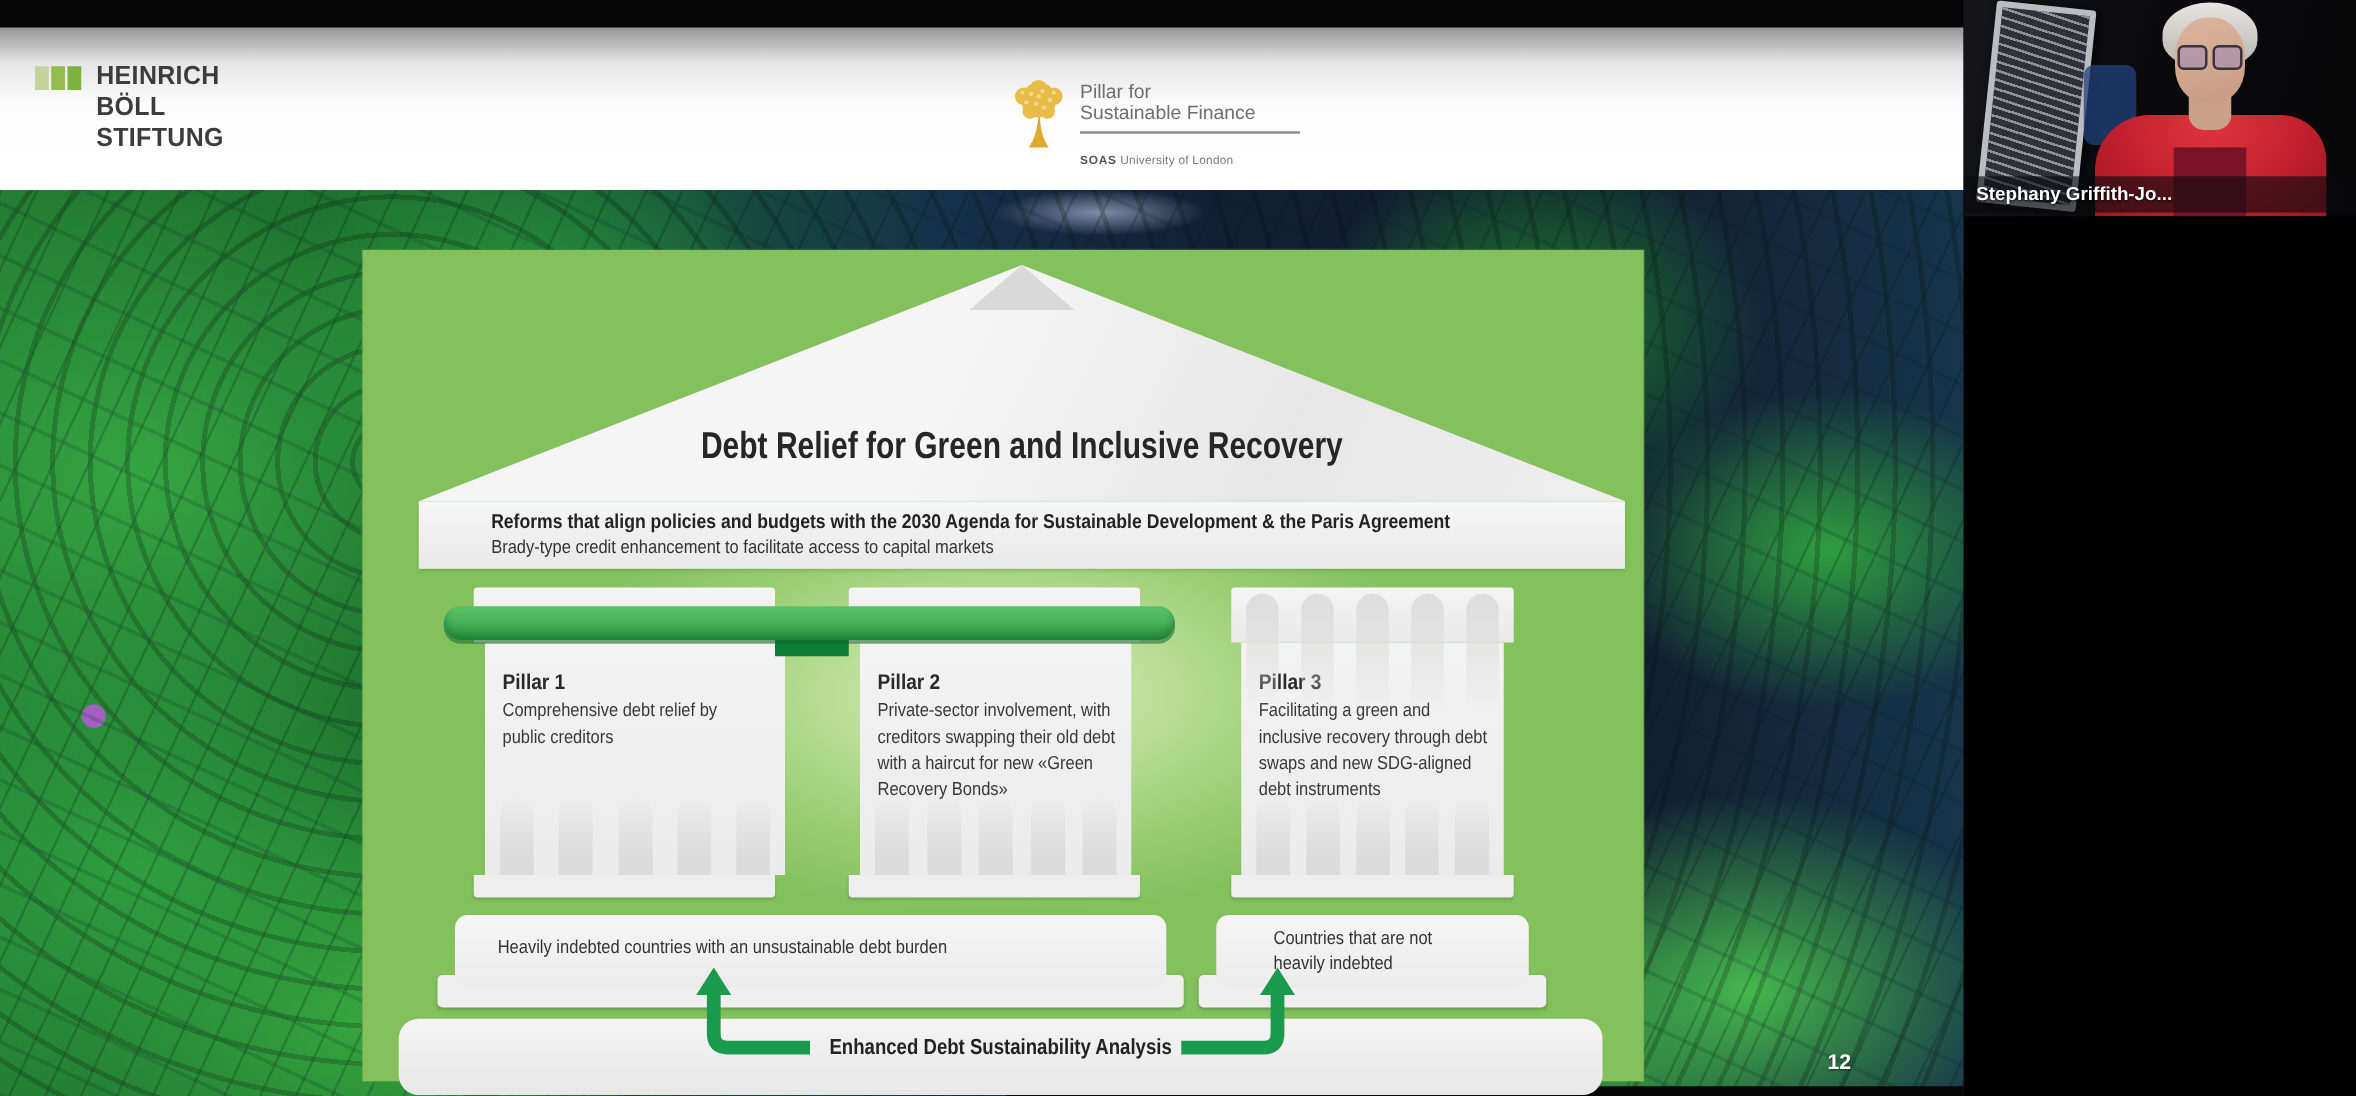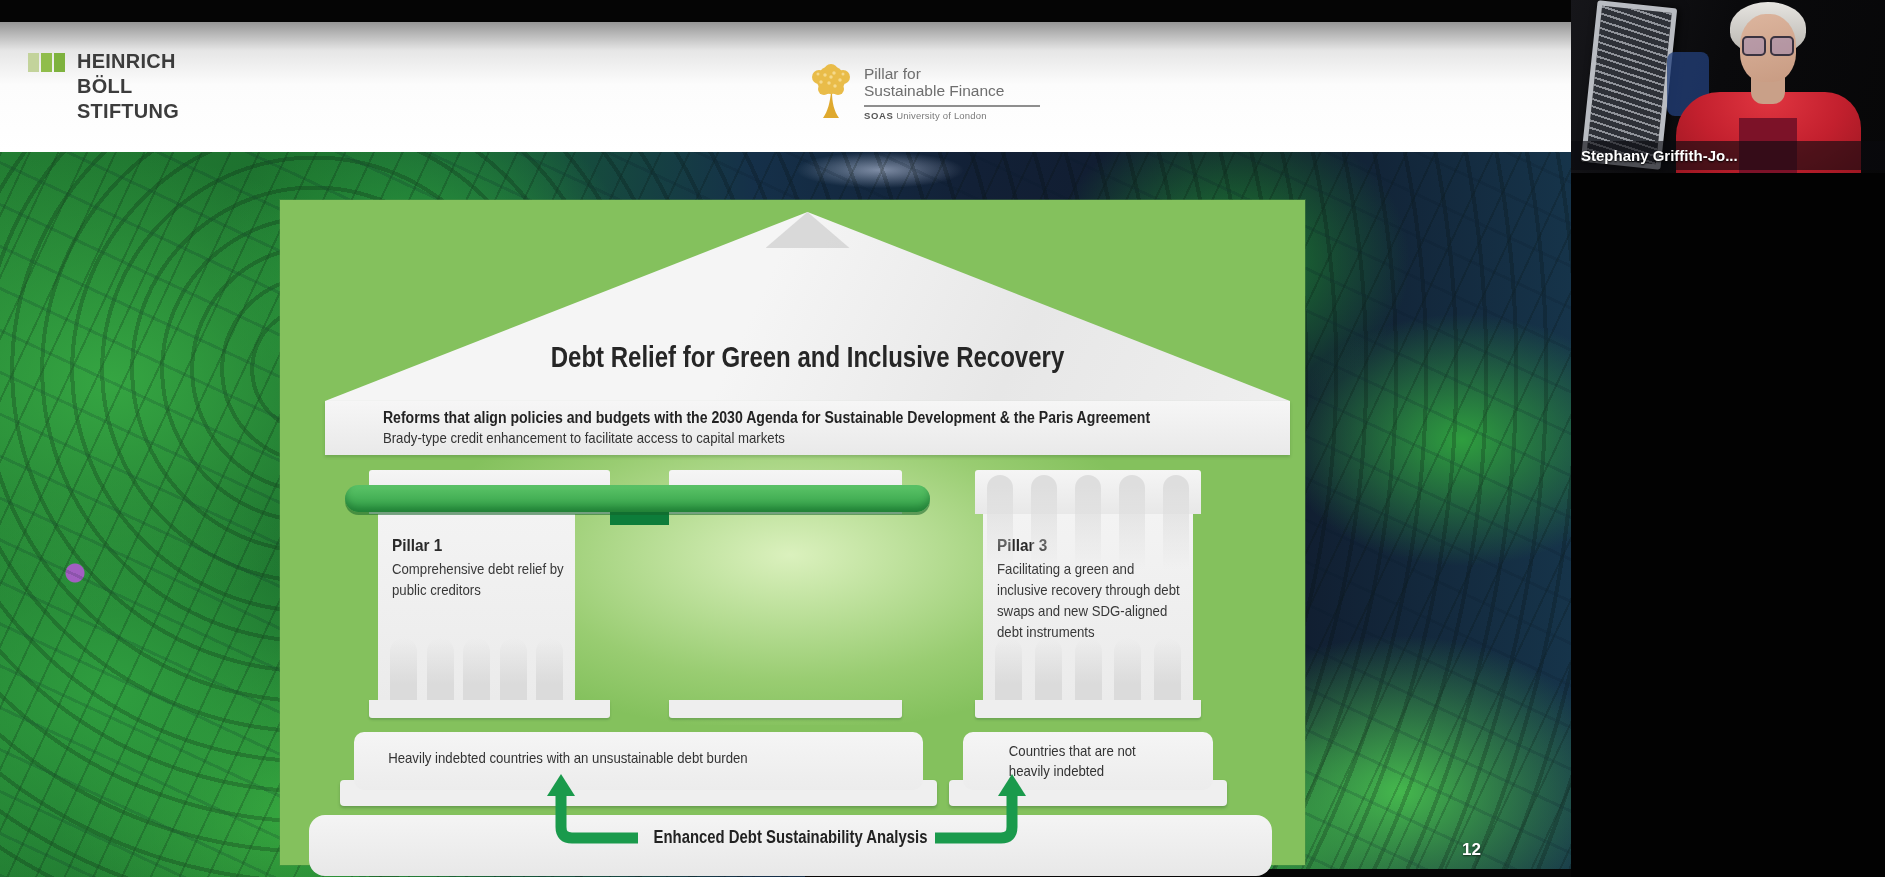--- a/index.html
+++ b/index.html
@@ -50,25 +50,25 @@
     font-family:"Liberation Serif",serif;color:#fff;box-shadow:inset 0 0 0 1px rgba(255,255,255,.25);}
   .bu-shield .l1{font-size:17px;font-weight:bold;letter-spacing:1px;line-height:18px;}
   .bu-shield .l2{font-size:9.5px;letter-spacing:2px;line-height:11px;}
   .bu-center{margin-left:15px;font-size:20px;color:#454545;letter-spacing:.2px;
     transform:scaleX(.97);transform-origin:left center;padding-top:4px;}
   .csf{position:absolute;left:807px;top:41px;display:flex;}
   .csf-tree{width:48px;height:58px;}
   .csf-text{margin-left:9px;padding-top:2px;}
   .csf-l{font-size:15.5px;line-height:17px;color:#6e6e6e;}
   .csf-divider{width:176px;height:2px;background:#8e8e8e;margin-top:6px;}
-  .csf-sub{font-size:9.5px;color:#7a7a7a;margin-top:3px;letter-spacing:.2px;}
+  .csf-sub{font-size:9.5px;color:#7a7a7a;margin-top:16px;letter-spacing:.2px;}
   .csf-sub b{color:#565656;letter-spacing:.6px;}
 
   
-  .slide{position:absolute;left:280px;top:200px;width:1025px;height:665px;background:#84c15d;
+  .slide{position:absolute;left:290px;top:200px;width:1025px;height:665px;background:#84c15d;
     box-shadow:0 0 0 1px rgba(90,150,70,.35);}
   .glow{position:absolute;left:160px;top:185px;width:700px;height:340px;
     background:radial-gradient(ellipse at center,rgba(228,246,200,.9) 0%,rgba(185,222,145,.4) 52%,rgba(0,0,0,0) 74%);}
 
   .roof{position:absolute;left:45px;top:12px;width:965px;height:189px;}
   .roof-tri{position:absolute;left:0;top:0;width:100%;height:100%;
     clip-path:polygon(50% 0,100% 100%,0 100%);
     background:linear-gradient(115deg,#f5f5f5 45%,#e7e7e7 72%,#efefef);}
   .roof-apex{position:absolute;left:calc(50% - 42px);top:0;width:84px;height:36px;
     clip-path:polygon(50% 0,100% 100%,0 100%);background:#d4d4d4;opacity:.85;}
@@ -89,21 +89,21 @@
     justify-content:space-between;}
   .cap-ribs i{width:26px;height:105px;border-radius:13px;
     background:linear-gradient(#dedede 10%,rgba(222,222,222,0) 90%);}
 
   .connector{position:absolute;left:330px;top:295px;width:59px;height:30px;background:#0d7d3a;z-index:3;}
   .bracket{position:absolute;left:65px;top:285px;width:585px;height:27px;border-radius:14px;
     background:linear-gradient(#5cc468,#2f9d45);z-index:4;
     box-shadow:0 3px 0 rgba(20,100,40,.55),inset 0 -5px 7px rgba(15,90,35,.45);}
 
   .shaft{position:absolute;top:314px;height:186px;background:linear-gradient(#f3f3f3,#ebebeb);z-index:2;}
-  .sh1{left:98px;width:197px;}
+  .sh1{left:98px;width:240px;}
   .sh2{left:398px;width:217px;}
   .sh3{left:703px;width:210px;}
   .pillar-head{margin:22px 0 2px 14px;font-size:17px;font-weight:bold;color:#2a2a2a;
     transform:scaleX(.9);transform-origin:left top;}
   .pillar-body{margin:0 0 0 14px;font-size:15px;line-height:21px;color:#383838;
     transform:scaleX(.88);transform-origin:left top;}
   .sh1 .pillar-body{width:232px;}
   .sh2 .pillar-body{width:232px;}
   .sh3 .pillar-body{width:212px;}
   .ribs{position:absolute;bottom:0;left:12px;right:12px;height:62px;display:flex;justify-content:space-between;}
@@ -251,20 +251,31 @@
         <div class="pillar-head">Pillar 1</div>
         <div class="pillar-body">Comprehensive debt relief by public creditors</div>
         <div class="ribs">
             <i></i>
             <i></i>
             <i></i>
             <i></i>
             <i></i>
           </div>
       </div>
+      <div class="shaft sh2">
+        <div class="pillar-head">Pillar 2</div>
+        <div class="pillar-body">Private-sector involvement, with creditors swapping their old debt with a haircut for new «Green Recovery Bonds»</div>
+        <div class="ribs">
+            <i></i>
+            <i></i>
+            <i></i>
+            <i></i>
+            <i></i>
+          </div>
+      </div>
       <div class="shaft sh3">
         <div class="pillar-head">Pillar 3</div>
         <div class="pillar-body">Facilitating a green and inclusive recovery through debt swaps and new SDG-aligned debt instruments</div>
         <div class="ribs">
             <i></i>
             <i></i>
             <i></i>
             <i></i>
             <i></i>
           </div>

